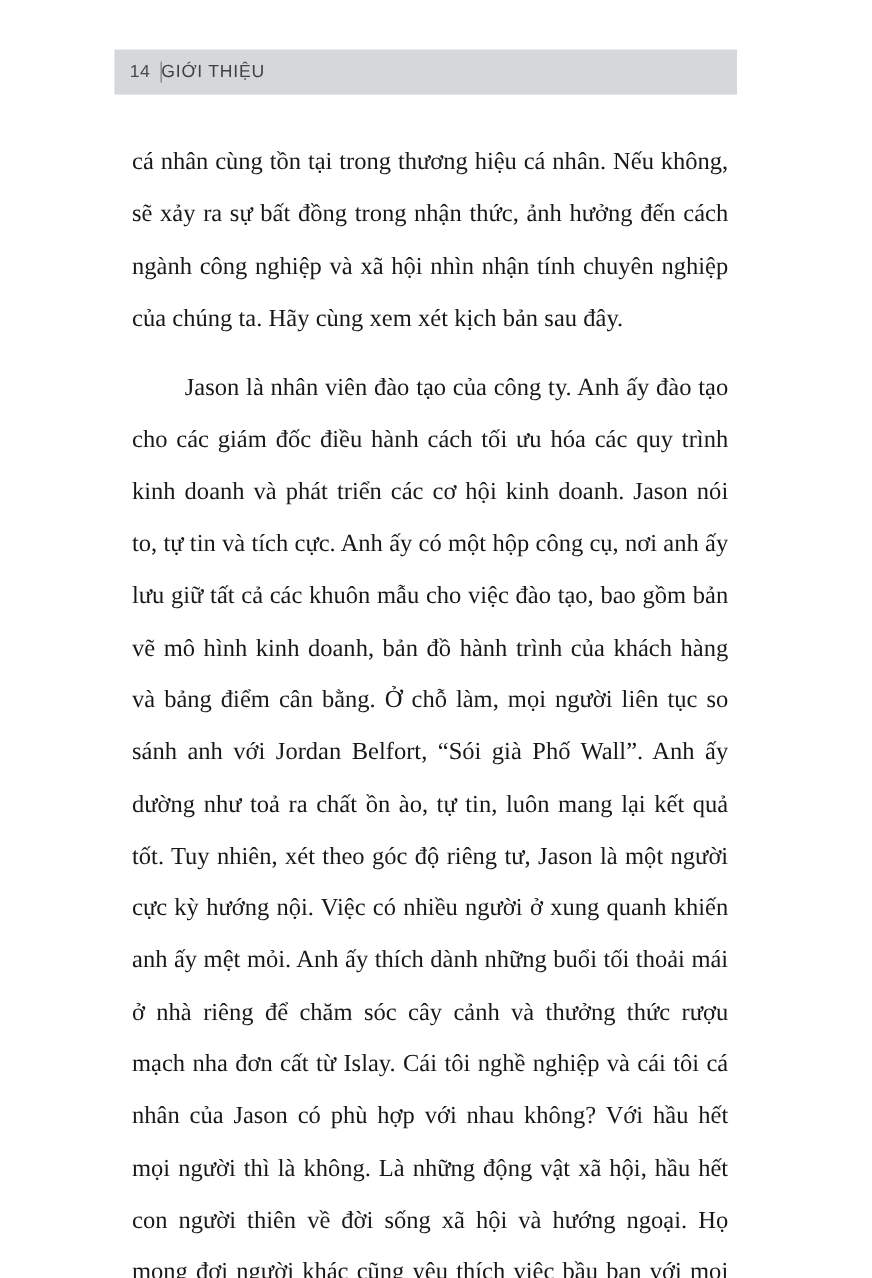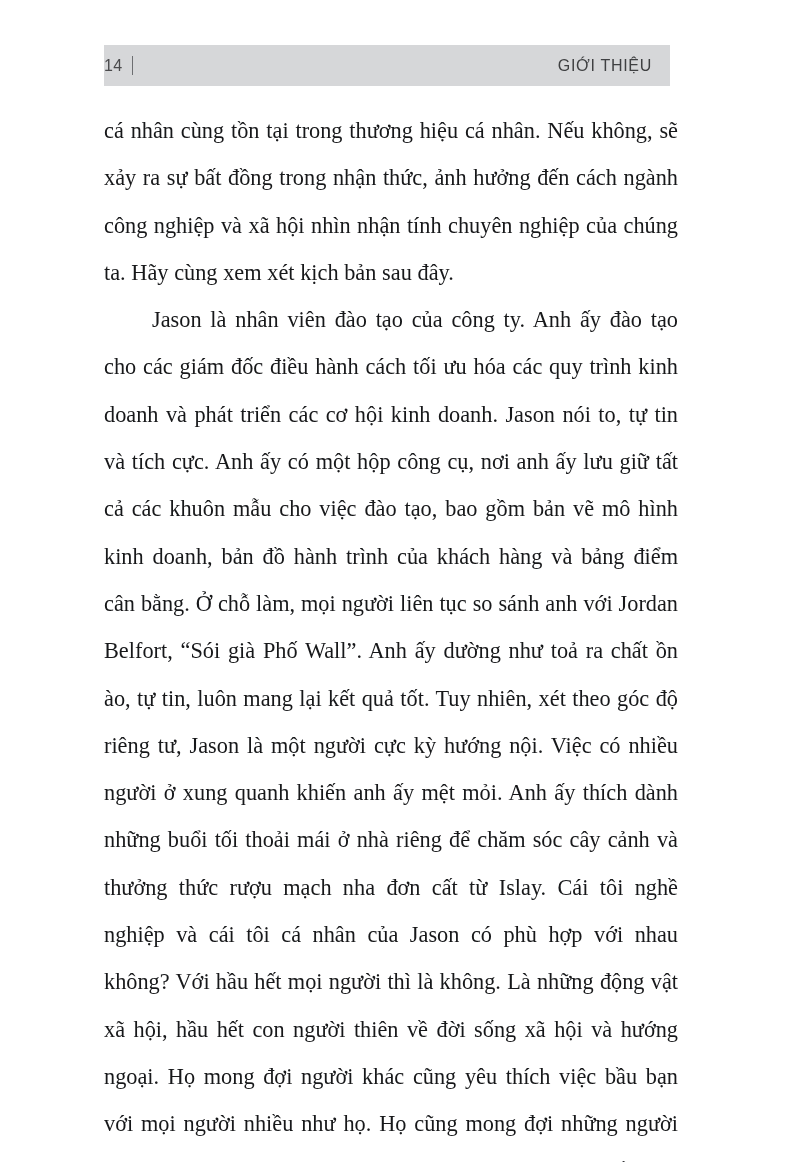--- a/index.html
+++ b/index.html
@@ -27,23 +27,22 @@
   
   .header-band {
     position: absolute;
     left: 104px;
     top: 45px;
     width: 566px;
     height: 41px;
     background: #d6d7d9;
     display: flex;
     align-items: center;
-    justify-content: space-between;
     box-sizing: border-box;
-    padding: 0 18px 0 0;
+    padding: 0 18px 0 14px;
   }
 
   .folio-group {
     display: flex;
     align-items: center;
     gap: 9px;
   }
 
   .folio-number {
     font-family: "Liberation Sans", "DejaVu Sans", sans-serif;
@@ -71,21 +70,21 @@
 
   
   .textblock {
     position: absolute;
     left: 104px;
     top: 107px;
     width: 574px;
   }
 
   .para {
-    margin: 0;
+    margin: 16px;
     font-size: 22.3px;
     line-height: 47.3px;
     color: #17181a;
     text-align: justify;
     text-justify: inter-word;
     word-spacing: 0.1px;
     -webkit-font-smoothing: antialiased;
   }
 
   .para.indent {

